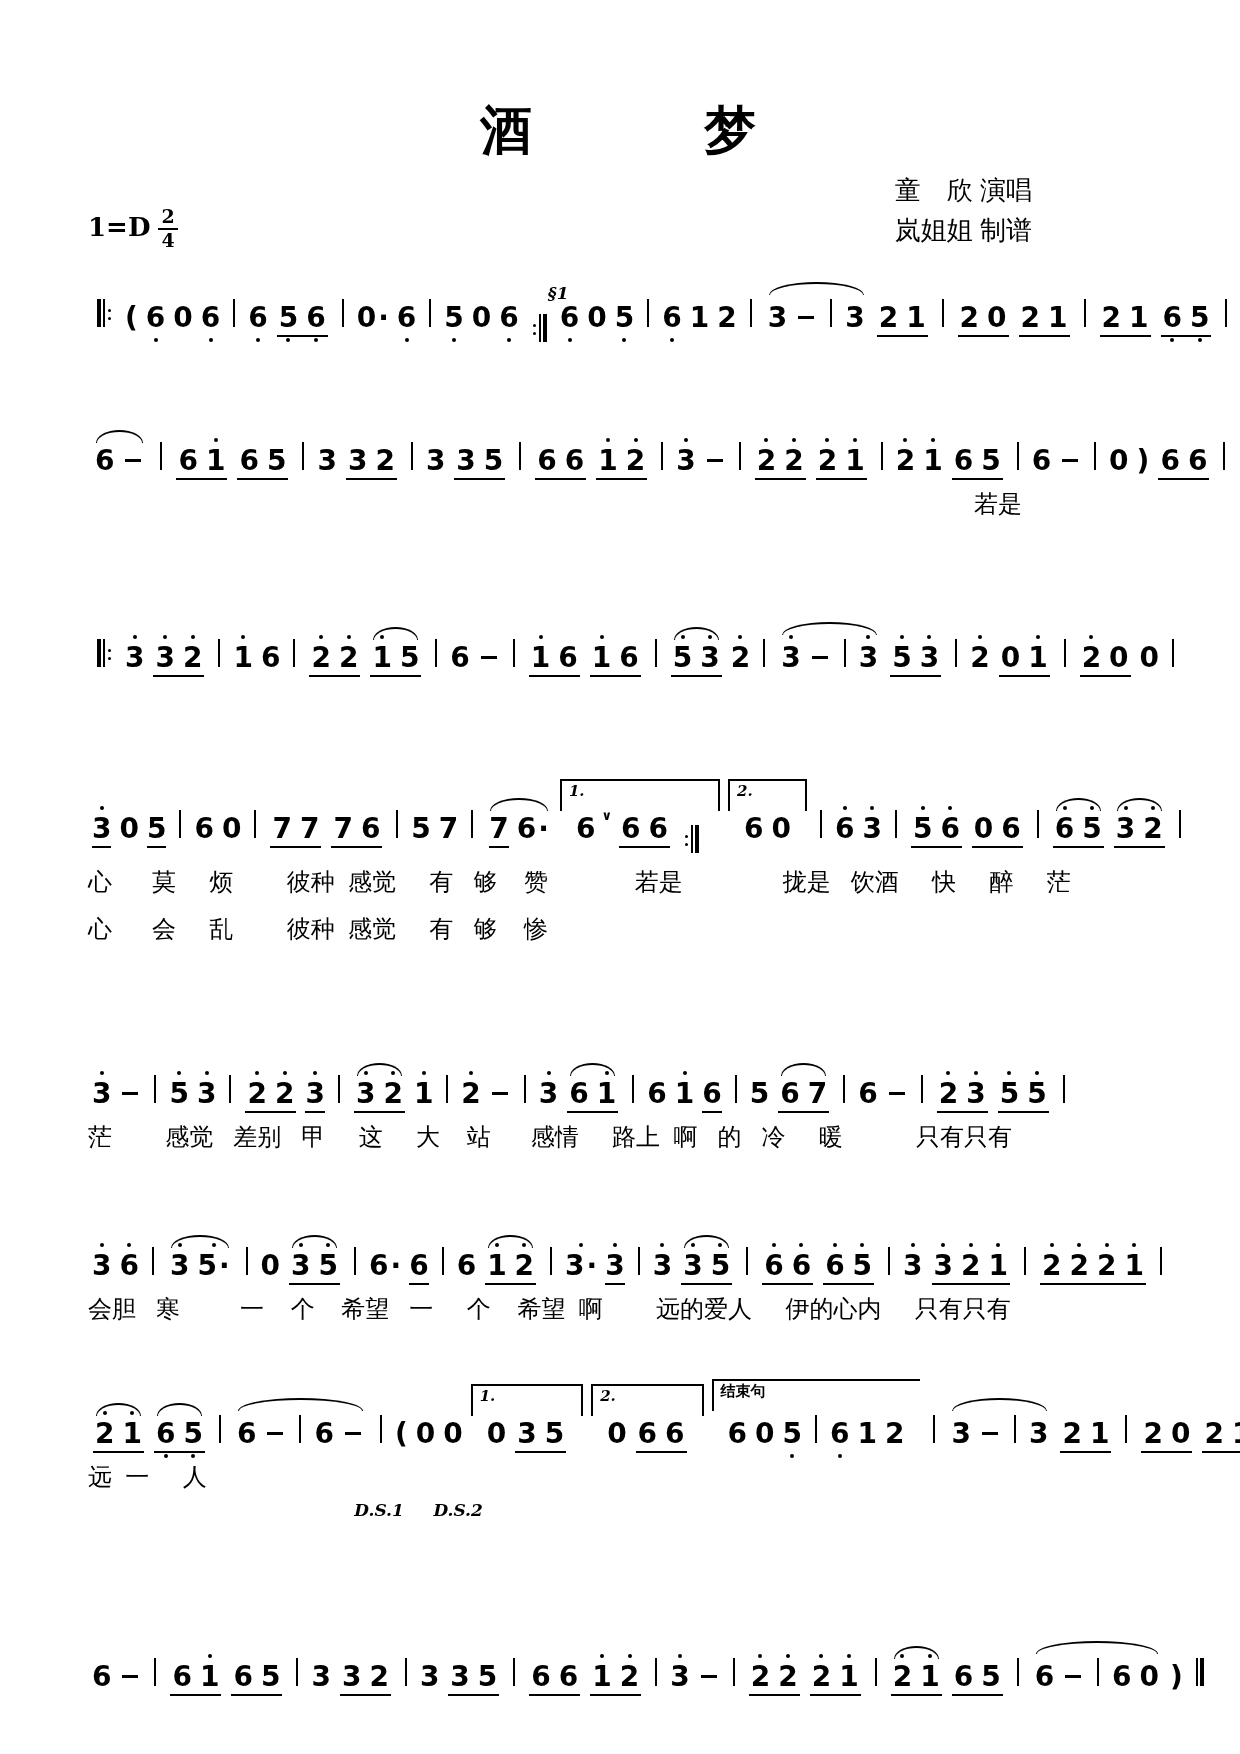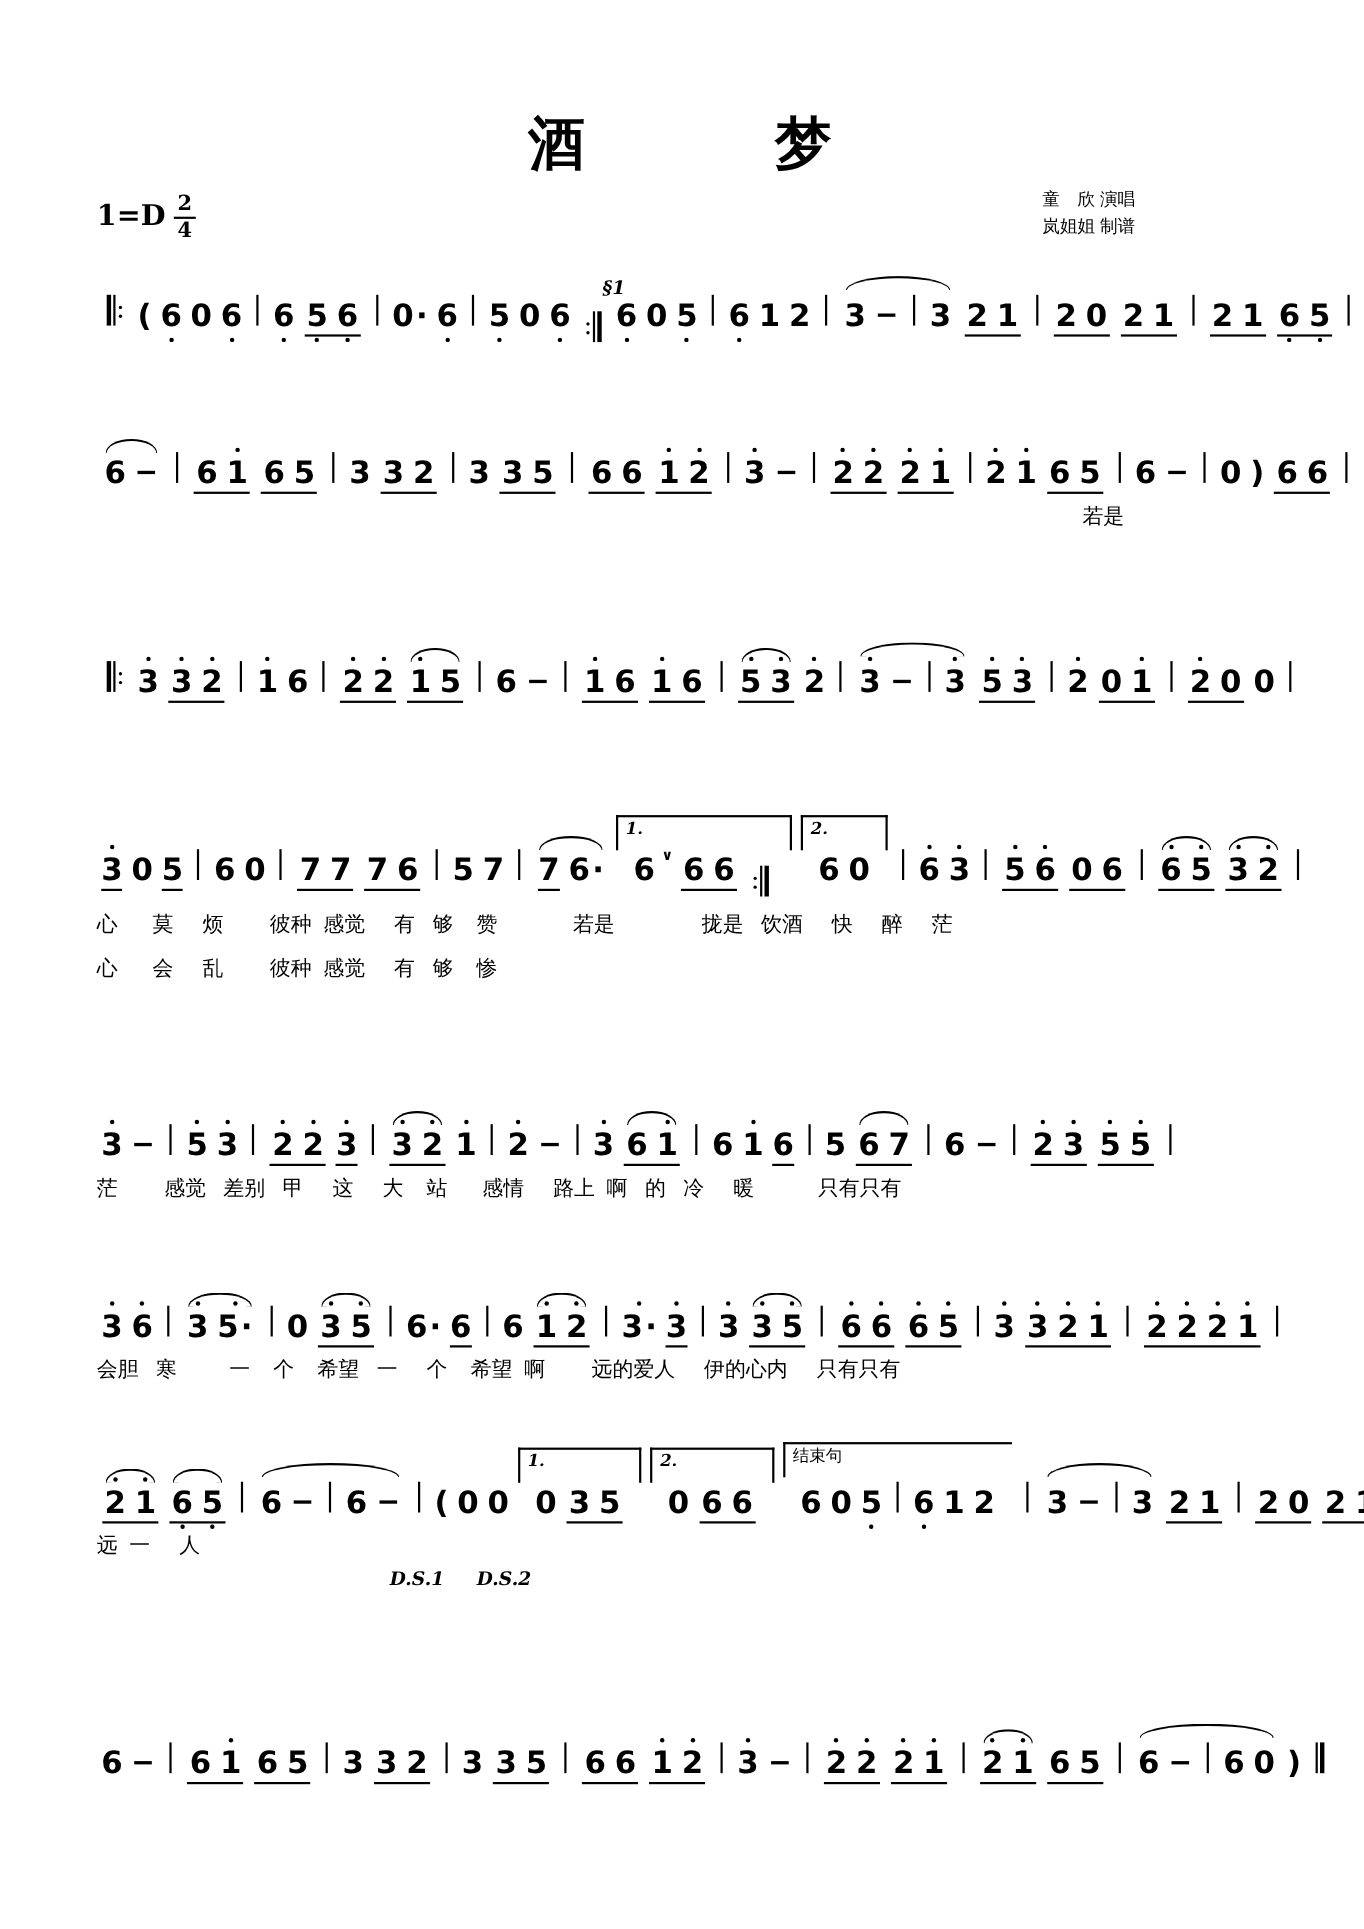--- a/index.html
+++ b/index.html
@@ -5,21 +5,21 @@
   html,body{margin:0;padding:0;background:#fff;}
   .sheet{position:relative;width:1240px;height:1754px;background:#fff;color:#000;
          font-family:"Liberation Sans","DejaVu Sans",sans-serif;overflow:hidden;}
   .inner{padding:0 88px;}
   .title{padding-top:96px;text-align:center;font-size:52px;font-weight:700;letter-spacing:4px;}
   .meta{display:flex;justify-content:space-between;align-items:flex-end;margin-top:4px;}
   .keysig{font-family:"DejaVu Serif","Liberation Serif",serif;font-weight:700;font-size:26px;}
   .frac{display:inline-block;vertical-align:middle;text-align:center;font-size:19px;line-height:1.05;margin-left:8px;font-weight:700;}
   .frac .top{display:block;border-bottom:2px solid #000;padding:0 3px 1px;}
   .frac .bot{display:block;padding-top:1px;}
-  .credits{text-align:left;font-size:16px;line-height:1.55;padding-right:120px;}
+  .credits{text-align:left;font-size:26px;line-height:1.55;padding-right:120px;}
   .sys{margin-top:110px;}
   .sys:nth-of-type(1){margin-top:48px;}
   .sys:nth-of-type(2){margin-top:100px;}
   .sys:nth-of-type(3){margin-top:118px;}
   .sys:nth-of-type(4){margin-top:138px;}
   .sys:nth-of-type(5){margin-top:128px;}
   .sys:nth-of-type(6){margin-top:92px;}
   .sys:nth-of-type(7){margin-top:88px;}
   .sys:nth-of-type(8){margin-top:138px;}
   .notes{display:flex;align-items:baseline;flex-wrap:nowrap;}
@@ -41,23 +41,23 @@
   .dcol{display:inline-flex;flex-direction:column;gap:5px;padding-bottom:7px;margin:0 1px;}
   .dcol i{width:3px;height:3px;border-radius:50%;background:#000;}
   .mark{position:relative;width:0;height:0;}
   .mtext{position:absolute;bottom:24px;left:-8px;font:italic 700 17px "DejaVu Serif","Liberation Serif",serif;white-space:nowrap;}
   .breath{font:700 13px "DejaVu Sans",sans-serif;position:relative;top:-18px;margin:0 2px;}
   .volta{display:inline-flex;align-items:baseline;position:relative;padding:0 12px;margin:0 4px;}
   .volta::before{content:'';position:absolute;left:0;right:0;top:-36px;height:30px;
       border:2px solid #000;border-bottom:none;}
   .volta.vend::before{border-right:none;}
   .vlab{position:absolute;top:-33px;left:9px;font:italic 700 15px "DejaVu Serif","Liberation Serif",serif;}
-  .volta.vend .vlab{font-style:normal;font-weight:400;font-family:"Liberation Sans",sans-serif;}
+  .volta.vend .vlab{font-style:normal;font-weight:700;font-family:"Liberation Sans",sans-serif;}
   .paren .num{font-weight:700;}
-  .lyr{white-space:pre;font-size:19px;line-height:1.45;margin-top:12px;font-family:"Liberation Sans","DejaVu Sans",sans-serif;}
+  .lyr{white-space:pre;font-size:24px;line-height:1.45;margin-top:12px;font-family:"Liberation Sans","DejaVu Sans",sans-serif;}
   .lyr.right{text-align:right;padding-right:130px;}
   .lyr.ds{font:italic 700 17px "DejaVu Serif","Liberation Serif",serif;margin-top:6px;}
 </style>
 </head>
 <body>
 
 <div class="sheet">
   <div class="title">酒　　　梦</div>
   <div class="inner">
     <div class="meta">

